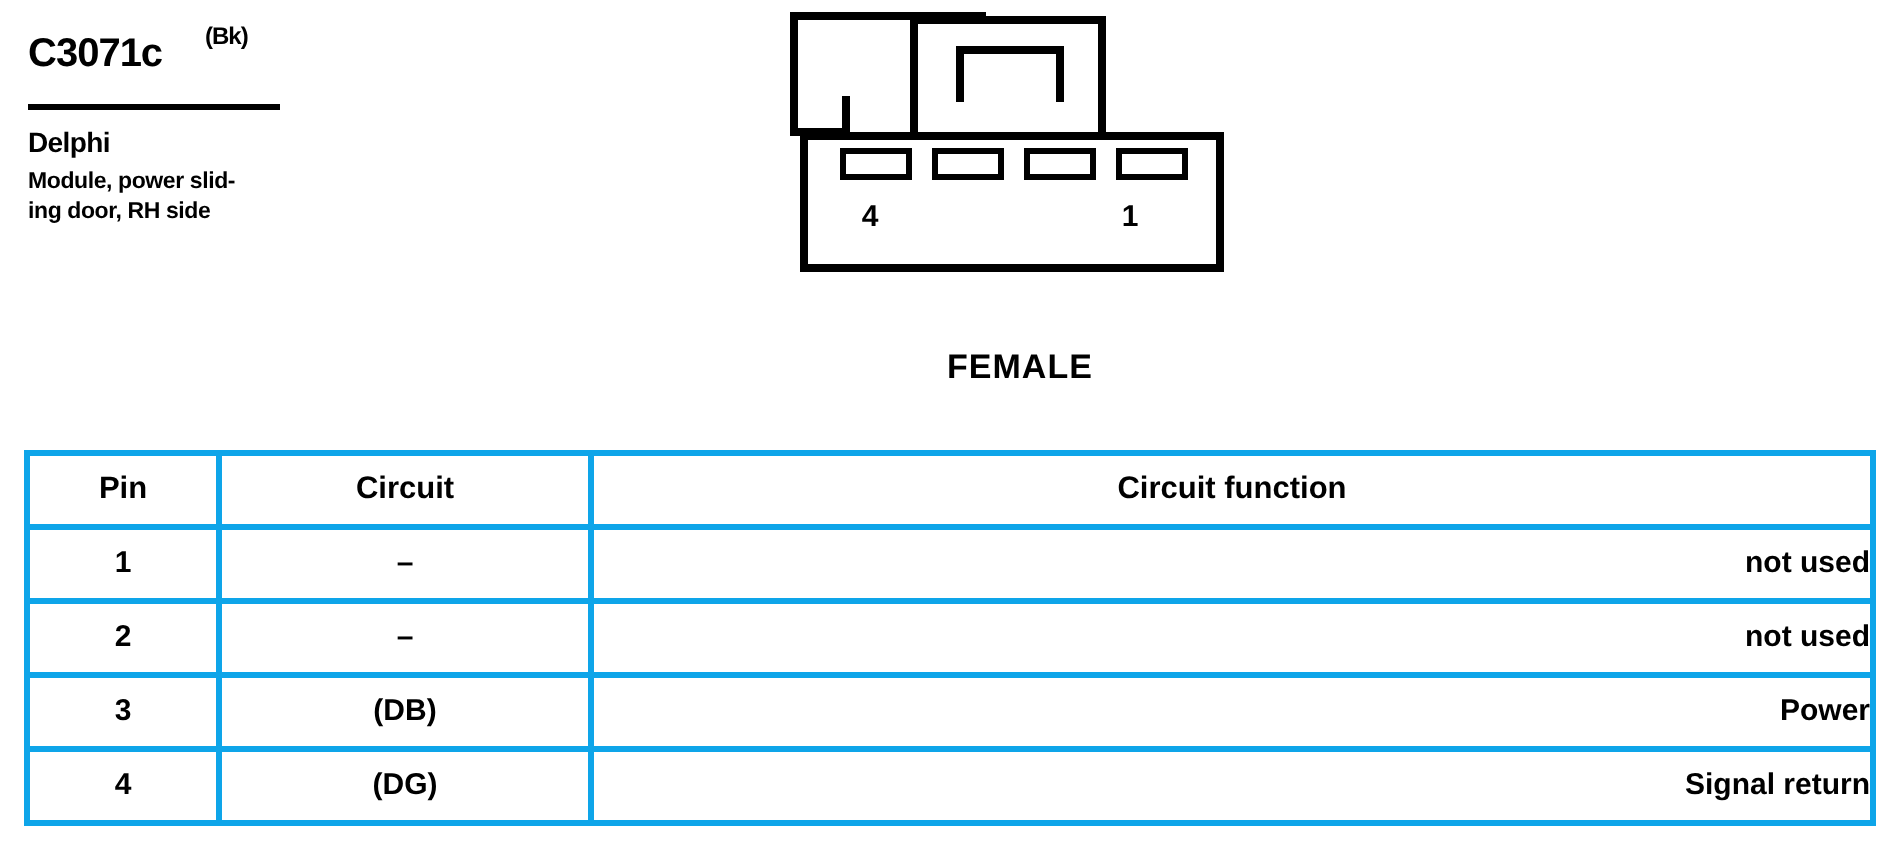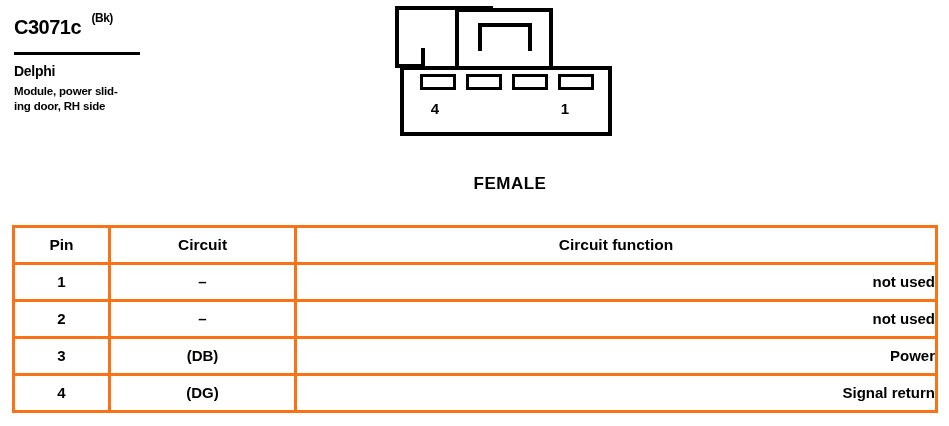--- a/index.html
+++ b/index.html
@@ -38,21 +38,21 @@
     letter-spacing: -0.5px;
     line-height: 30px;
     display: inline-block;
     vertical-align: top;
   }
   #connector-color-code {
     font-size: 12px;
     font-weight: bold;
     display: inline-block;
     vertical-align: top;
-    margin-left: 6px;
+    margin-left: 17px;
     margin-top: -1px;
     letter-spacing: -0.5px;
   }
   #id-rule {
     width: 126px;
     height: 3px;
     background: #000000;
     margin-top: 4px;
   }
   #manufacturer {
@@ -186,21 +186,21 @@
   #pinout-table {
     position: absolute;
     left: 12px;
     top: 225px;
     width: 926px;
     border-collapse: collapse;
     table-layout: fixed;
   }
   #pinout-table th,
   #pinout-table td {
-    border: 3px solid #f97316;
+    border: 3px solid #0ea5e9;
     height: 34px;
     padding: 0;
     font-size: 15px;
     font-weight: bold;
     line-height: 18px;
   }
   #pinout-table th {
     text-align: center;
     font-size: 15.5px;
   }

